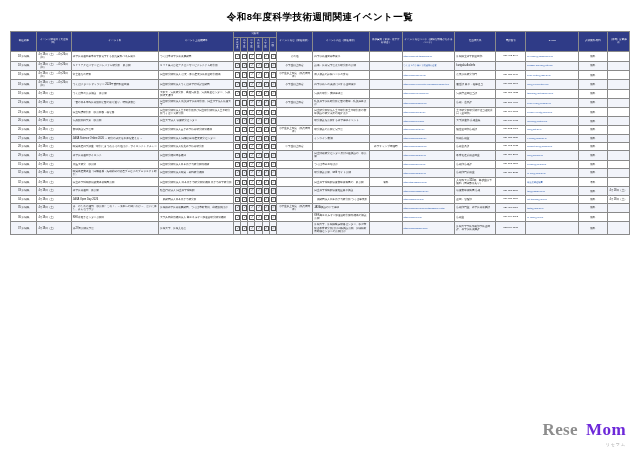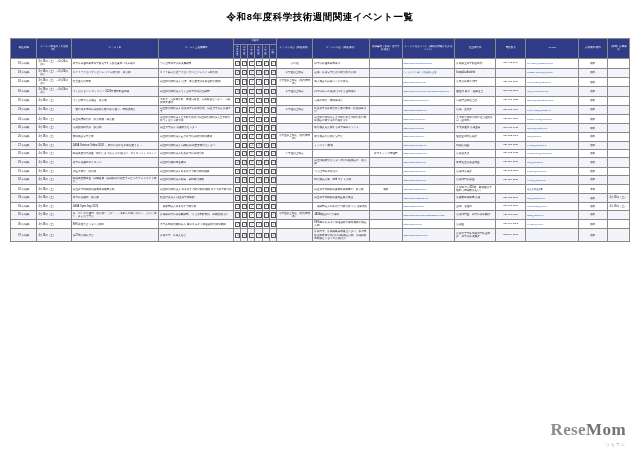--- a/index.html
+++ b/index.html
@@ -9,23 +9,22 @@
     font-family:"Liberation Sans", sans-serif;
     color:#111;
     overflow:hidden;
     position:relative;
   }
   .page-title{
     text-align:center;
     font-size:9.5px;
     font-weight:bold;
     letter-spacing:0.5px;
-    padding:11px 0 14px 0;
+    padding:11px 0 7px 0;
     color:#000;
-    font-family:Liberation Mono, monospace;
   }
   .table-wrap{
     padding:0 10px;
     box-sizing:border-box;
     width:640px;
   }
   table.evt{
     border-collapse:collapse;
     table-layout:fixed;
     width:620px;
@@ -77,21 +76,21 @@
   .watermark{
     position:absolute;
     right:14px;
     bottom:12px;
     font-family:"Liberation Serif", serif;
     font-size:17px;
     color:#8d8d8d;
     letter-spacing:0.4px;
     font-weight:bold;
   }
-  .watermark .dot{color:#737373;}
+  .watermark .dot{color:#6d28d9;margin-left:8px;}
   .wm-sub{
     position:absolute;
     right:14px;
     bottom:5px;
     font-size:4px;
     color:#9b9b9b;
     letter-spacing:1px;
   }
 </style>
 </head>

